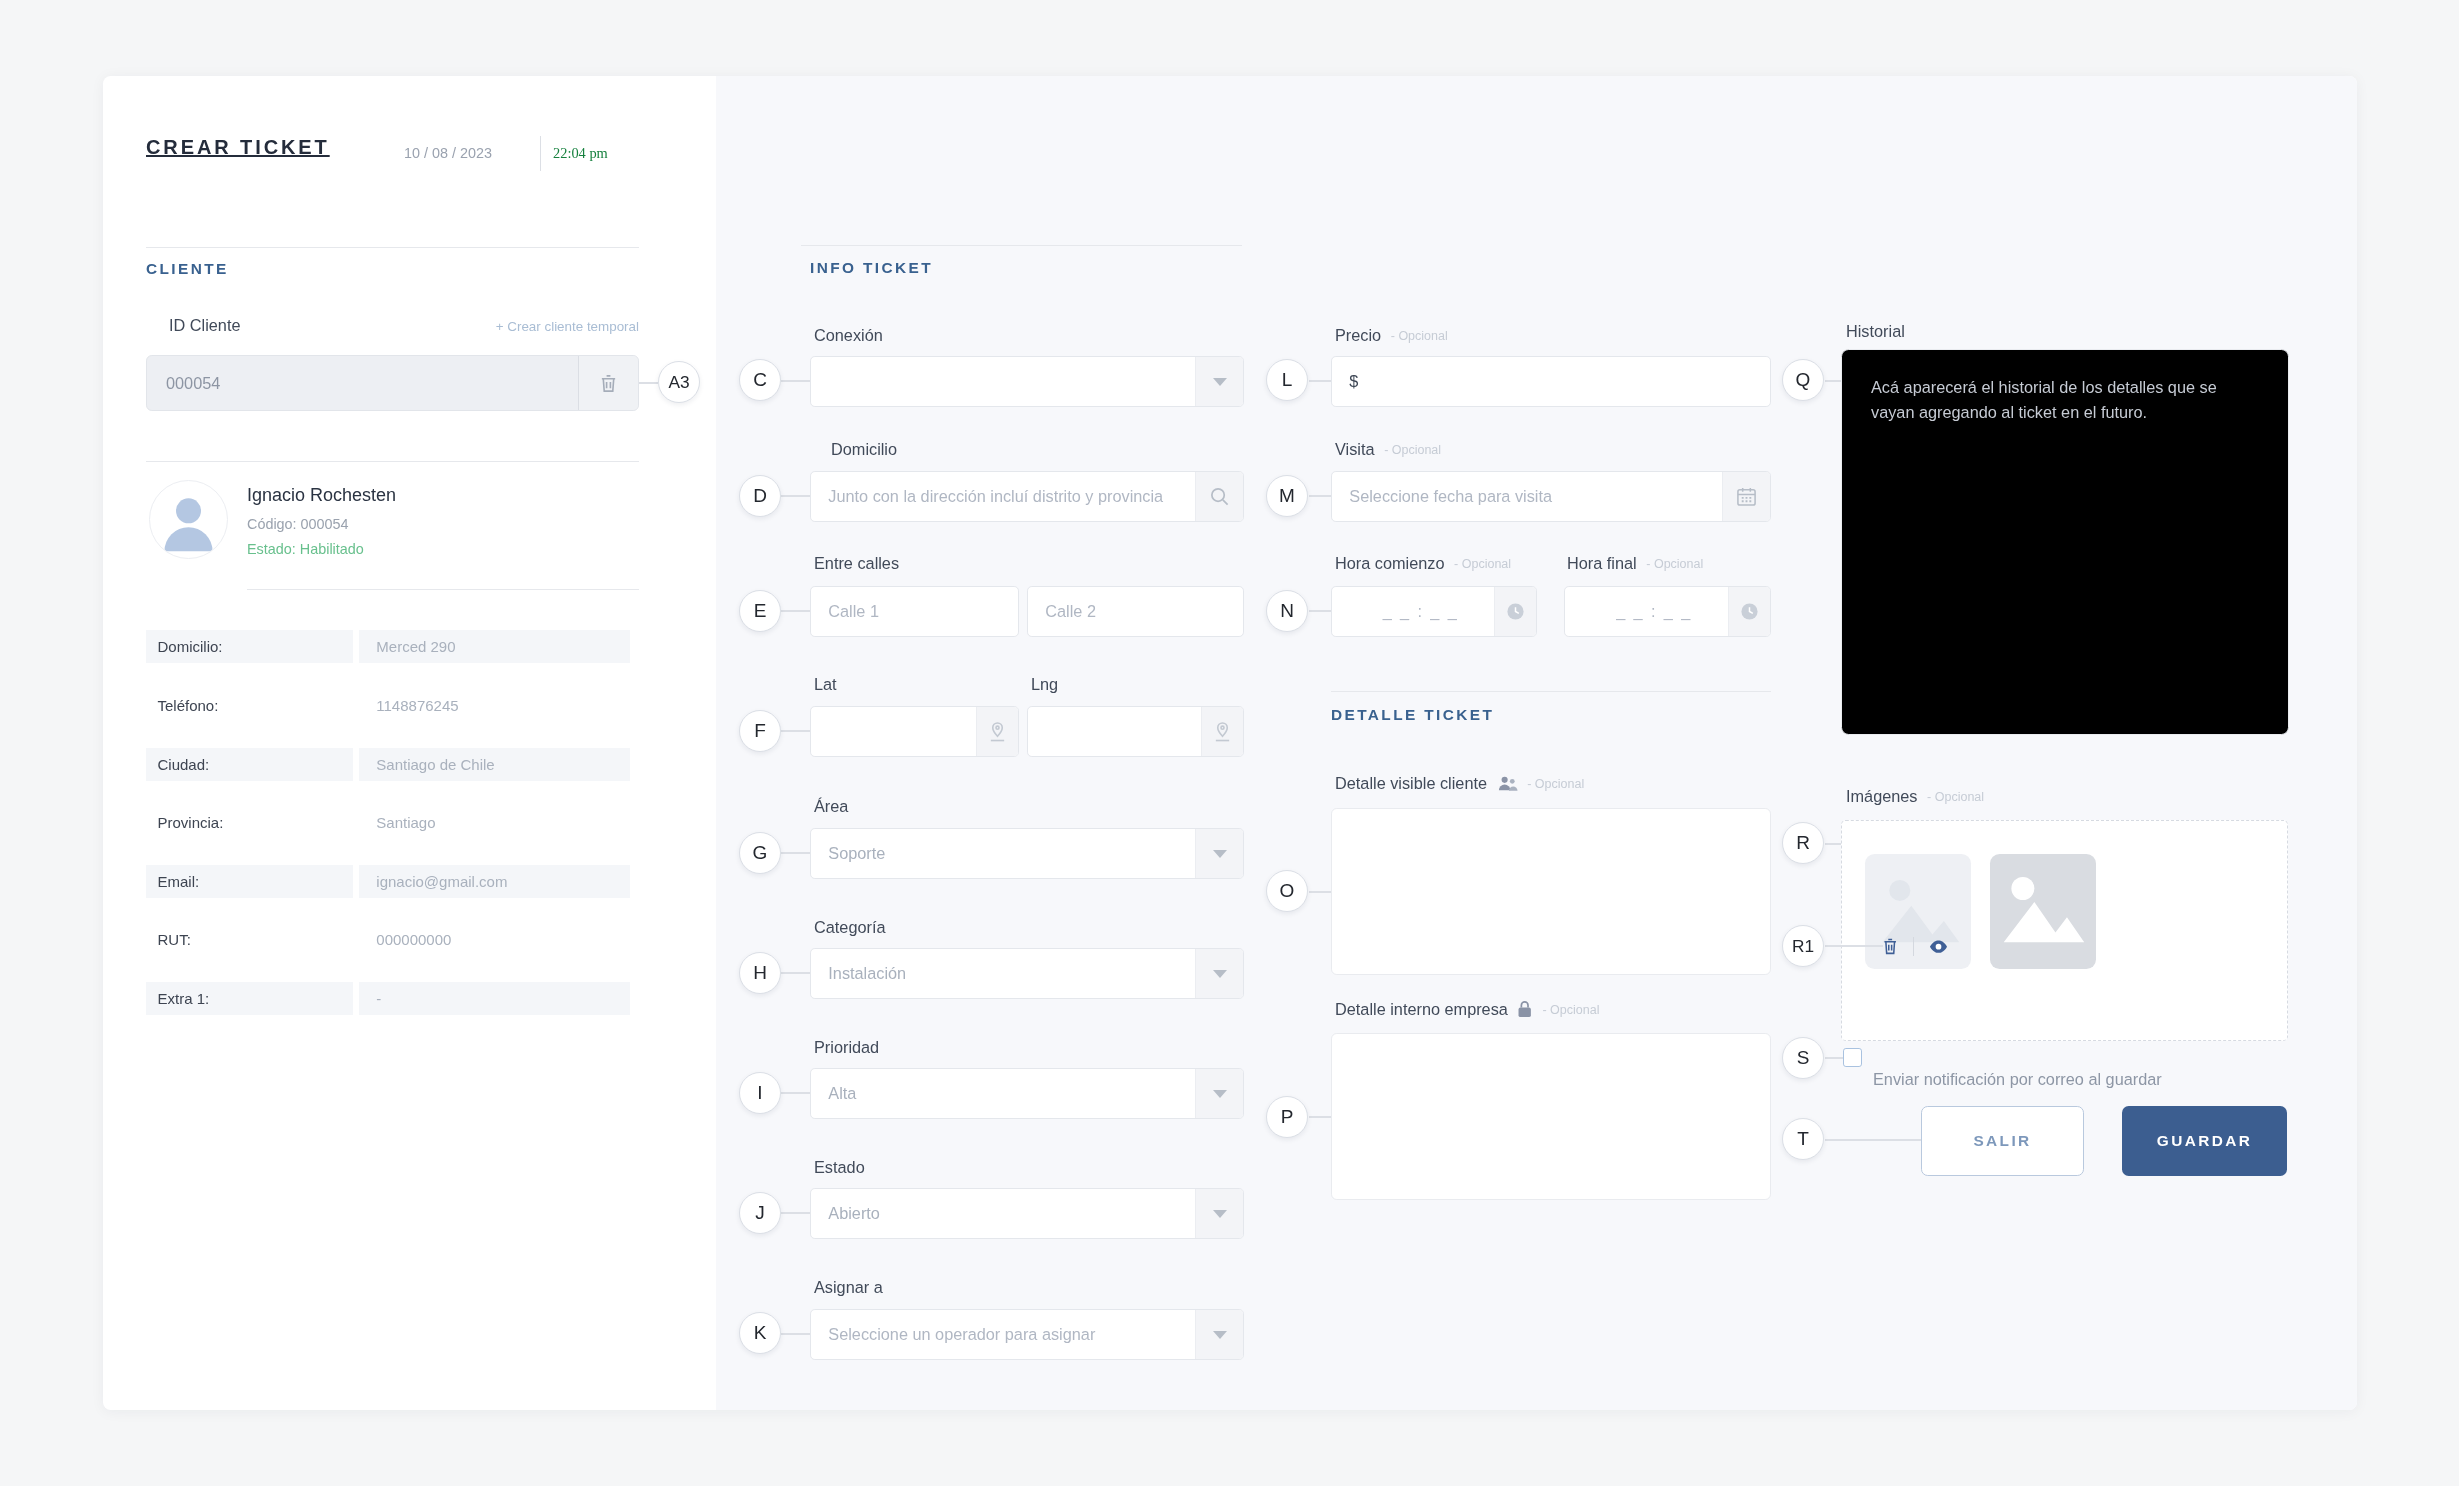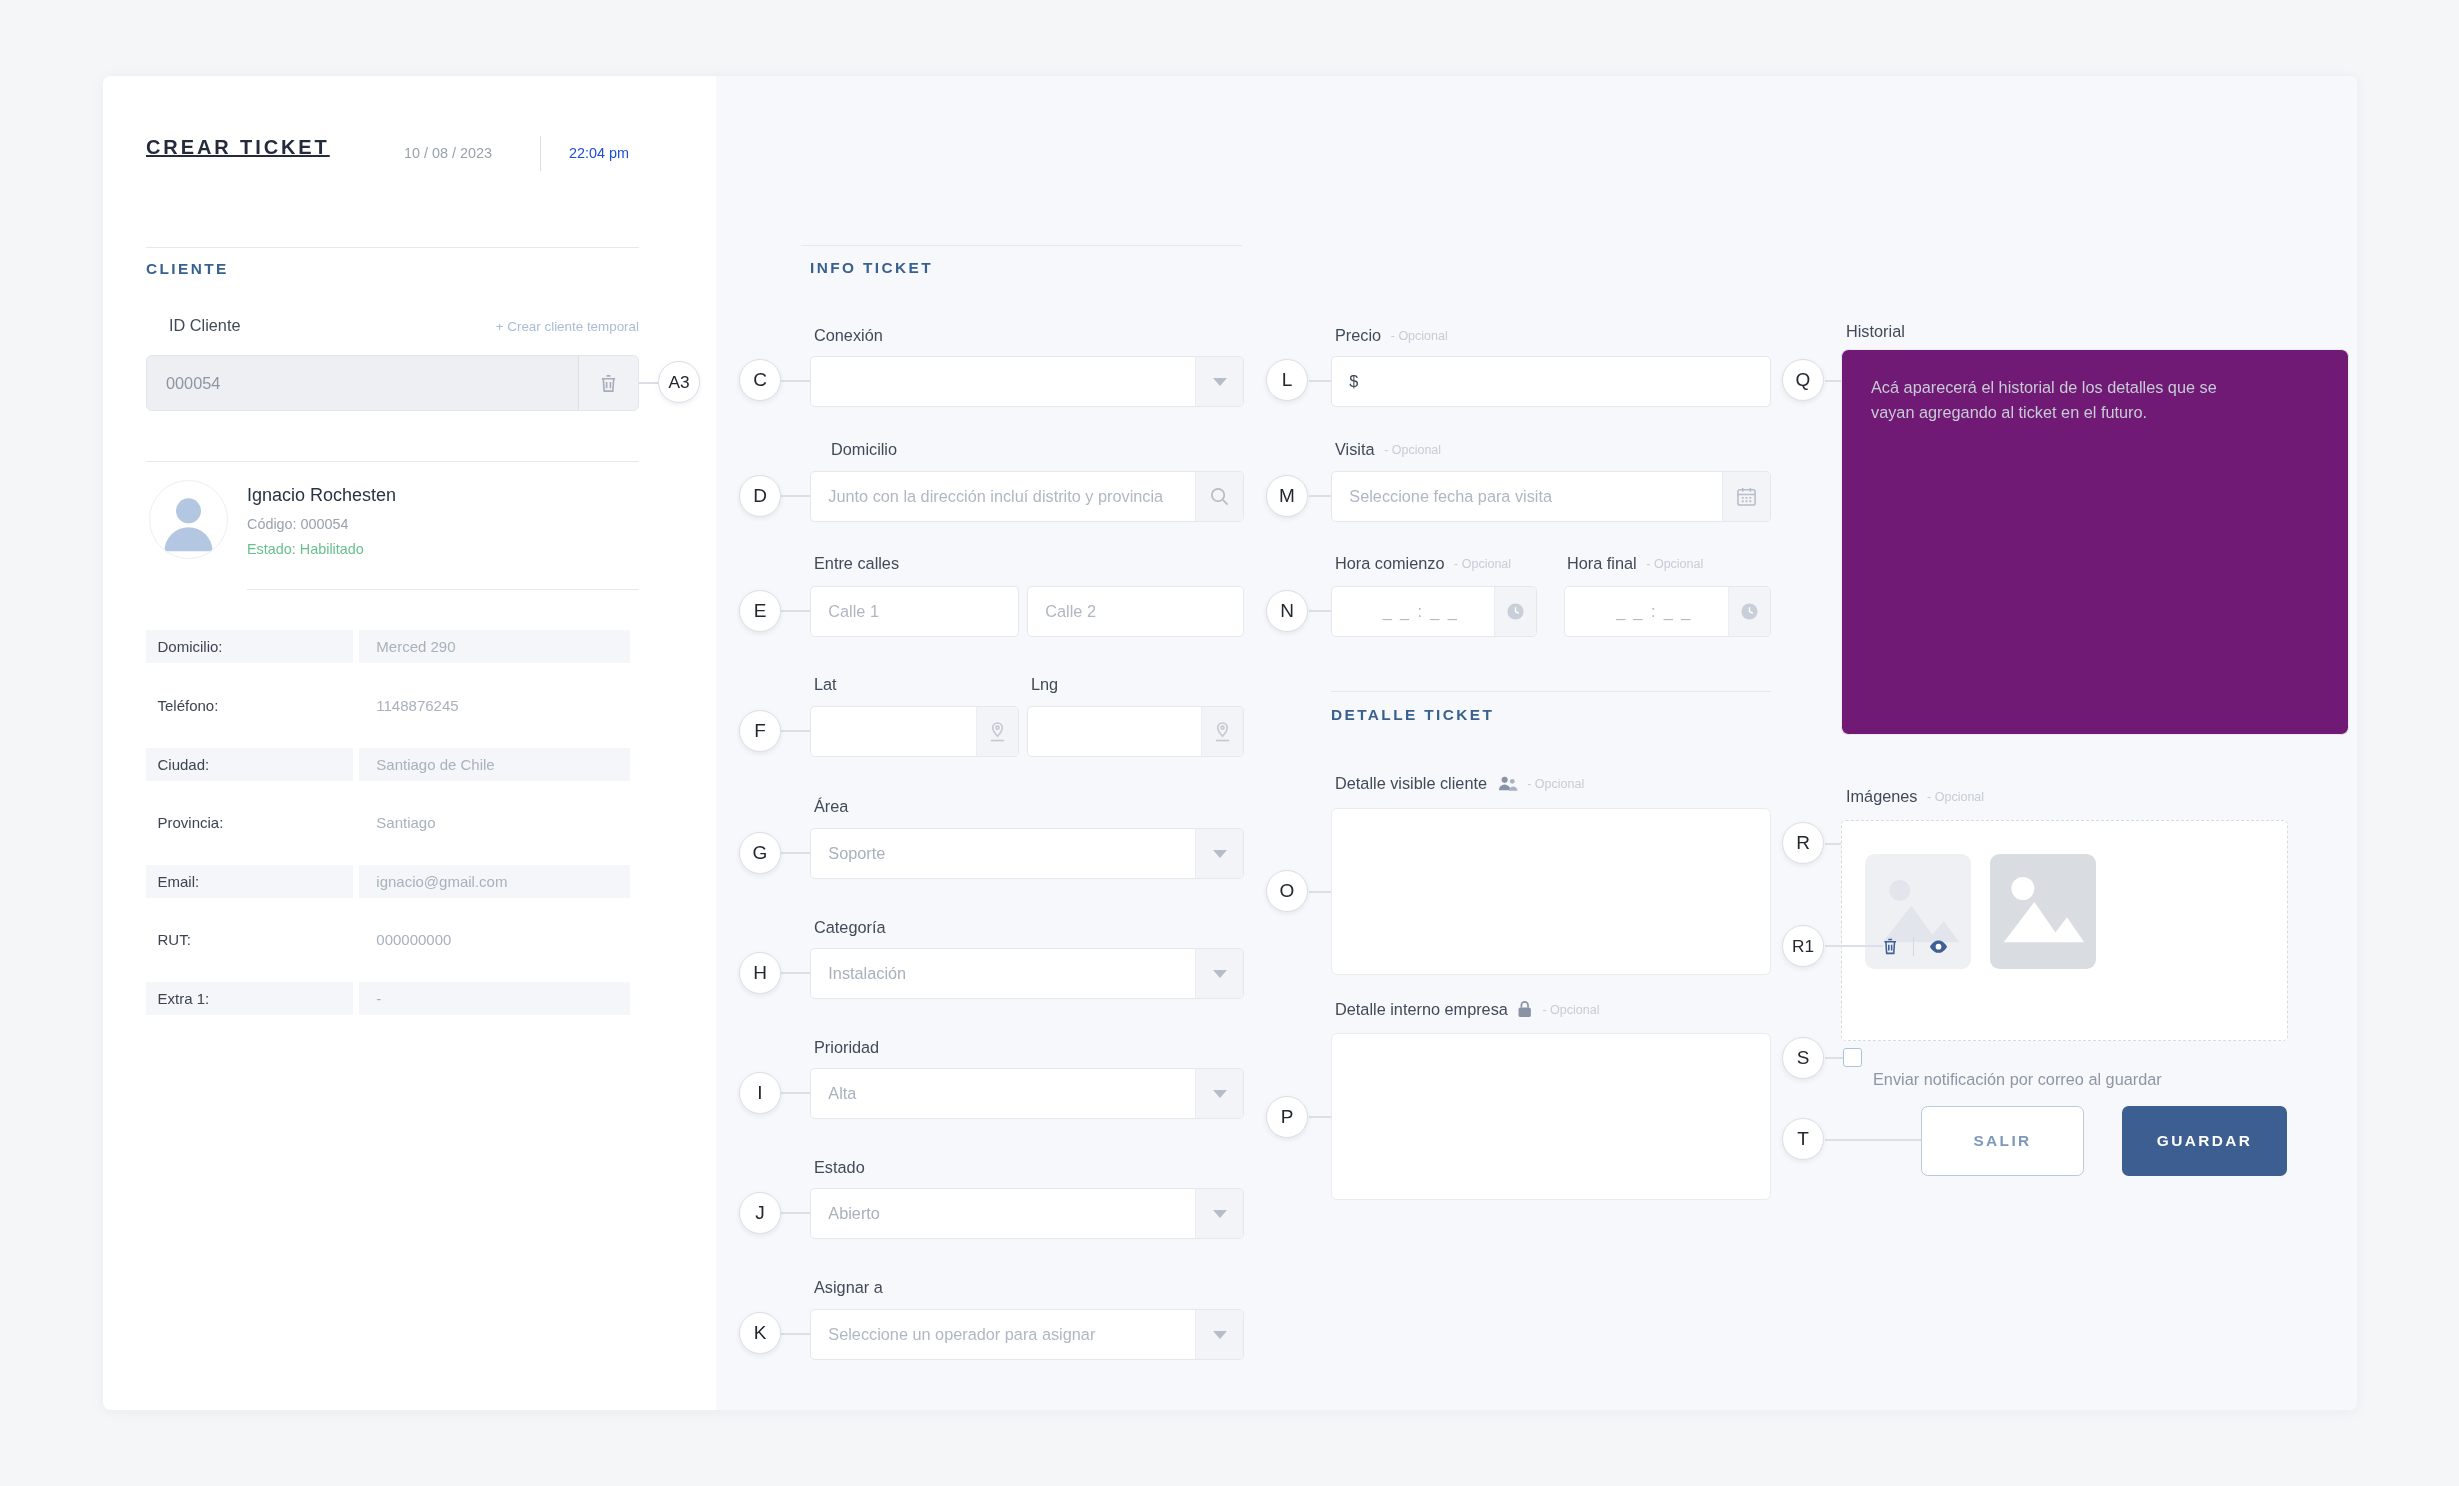--- a/index.html
+++ b/index.html
@@ -27,21 +27,21 @@
     background:#f7f8fb;border-radius:0 7.7px 7.7px 0;
   }
   .hr{position:absolute;height:1px;background:#e6e8ec;}
   .vr{position:absolute;width:1px;background:#dcdfe5;}
 
   .page-title{
     position:absolute;left:43px;top:60px;
     font-size:20px;font-weight:bold;letter-spacing:2.9px;color:#242c3b;text-decoration:underline;
   }
   .hdr-date{position:absolute;left:301px;top:69px;font-size:14.4px;color:#9aa2af;}
-  .hdr-time{position:absolute;left:466px;top:69px;font-size:14.4px;color:#1d4ed8;}
+  .hdr-time{position:absolute;left:450px;top:69px;font-size:14.4px;color:#15803d;font-family:Liberation Serif, serif;}
 
   .sec-title{
     position:absolute;font-size:15.4px;font-weight:bold;letter-spacing:2.4px;
     color:var(--accent-blue,#39618f);
   }
   .lbl{position:absolute;font-size:16.3px;color:#414a59;white-space:nowrap;}
   .lbl .opt, .opt{font-size:12.5px;color:#c6ccd5;font-weight:normal;}
   .lbl-row{position:absolute;display:flex;align-items:center;gap:9.6px;white-space:nowrap;font-size:16.3px;color:#414a59;}
 
   .link-temp{
@@ -92,22 +92,22 @@
     position:absolute;top:0;bottom:0;right:0;width:48px;
     background:#f3f4f7;border-left:1px solid #ebedf1;border-radius:0 3.8px 3.8px 0;
     display:flex;align-items:center;justify-content:center;
   }
   .suffix.slim{width:42px;}
   .chevron{width:0;height:0;border-left:7.7px solid transparent;border-right:7.7px solid transparent;border-top:8.6px solid #b6bdc7;}
   .center-input input{text-align:center;letter-spacing:1.9px;}
 
   .textarea{position:absolute;background:#fff;border:1px solid #e9ebef;border-radius:5.8px;}
   .hist-box{
-    position:absolute;left:1738px;top:273px;width:508px;height:386px;
-    background:#701a75;border:1px solid #e9ebef;border-radius:7.7px;padding:25px 29px;
+    position:absolute;left:1738px;top:273px;width:448px;height:386px;
+    background:#000000;border:1px solid #e9ebef;border-radius:7.7px;padding:25px 29px;
   }
   .hist-box .ph{font-size:16.3px;line-height:1.55;color:#c6cbd4;width:384px;}
 
   .dashed-box{
     position:absolute;left:1738px;top:744px;width:447px;height:221px;
     background:#fff;border:1.9px dashed #d6dae1;border-radius:4.8px;
   }
   .thumb{position:absolute;width:106px;height:115px;border-radius:9.6px;}
   .thumb.faded{background:#eef0f4;}
   .thumb.solid{background:#d9dce1;}

